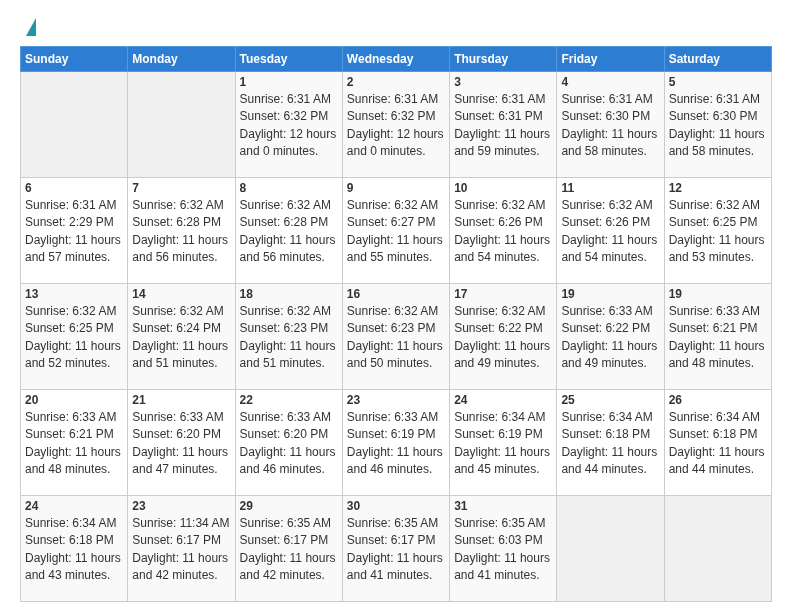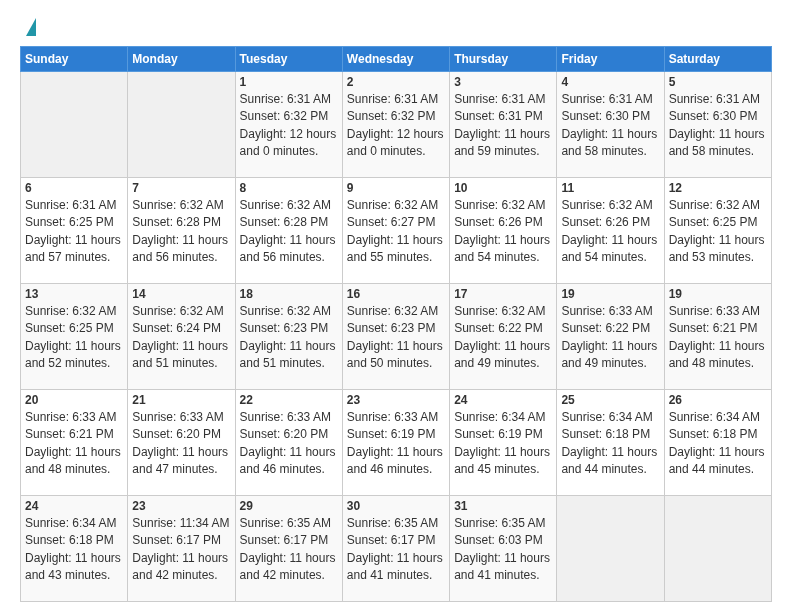--- a/index.html
+++ b/index.html
@@ -175,21 +175,21 @@
             <div class="day-info">Sunrise: 6:31 AM
 Sunset: 6:30 PM
 Daylight: 11 hours
 and 58 minutes.</div>
           </td>
         </tr>
         <tr>
           <td>
             <span class="day-number">6</span>
             <div class="day-info">Sunrise: 6:31 AM
-Sunset: 6:25 PM
+Sunset: 2:29 PM
 Daylight: 11 hours
 and 57 minutes.</div>
           </td>
           <td>
             <span class="day-number">7</span>
             <div class="day-info">Sunrise: 6:32 AM
 Sunset: 6:28 PM
 Daylight: 11 hours
 and 56 minutes.</div>
           </td>

